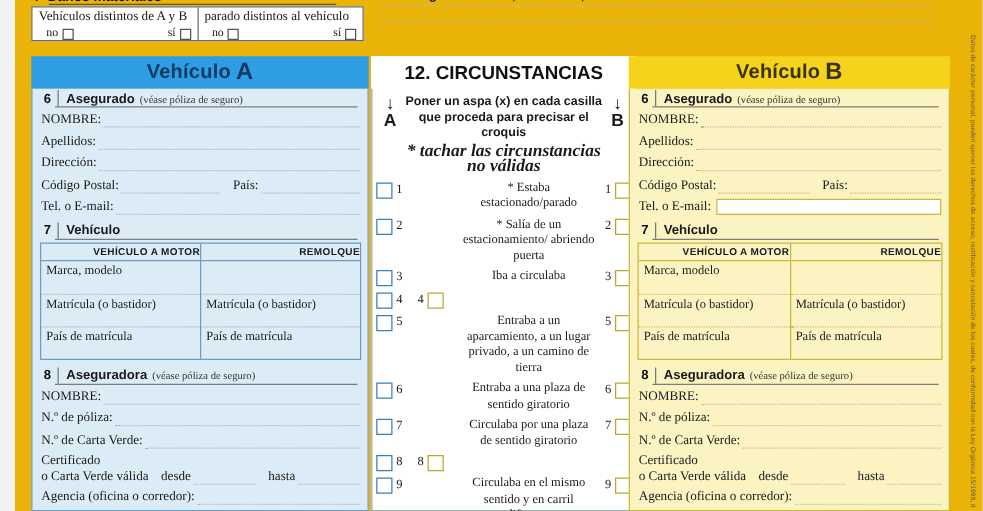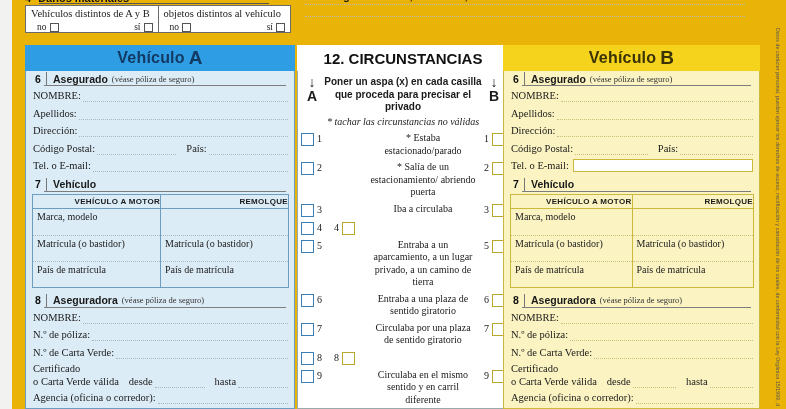--- a/index.html
+++ b/index.html
@@ -113,21 +113,21 @@
     color:#111; background:#fff;
   }
   .cc-body { border-left:1.5px solid #9aa; border-right:1.5px solid #9aa; border-bottom:1.5px solid #9aa;
              height:338px; background:#fff; position:relative; padding-top:2px;}
   .cc-instr { display:flex; align-items:flex-start; padding:3px 3px 0 3px; }
   .cc-arrowcol { width:22px; text-align:center; font-family:"Liberation Sans", sans-serif; }
   .cc-arrow { font-size:14px; line-height:13px; font-weight:bold; }
   .cc-letter { font-size:14px; font-weight:bold; line-height:15px; }
   .cc-instr-text { flex:1; text-align:center; font-family:"Liberation Sans", sans-serif;
                    font-weight:bold; font-size:10px; line-height:12.5px; }
-  .cc-note { font-style:italic; font-weight:normal; font-size:10px; margin-top:2px;
+  .cc-note { font-style:italic; font-weight:bold; font-size:14px; margin-top:2px;
              font-family:"Liberation Serif", serif; }
 
   .cc-row { display:flex; align-items:flex-start; padding:0 3px; margin-top:4px; }
   .cc-box { width:13px; height:13px; border:1.3px solid #3a7fb5; background:#fff; flex:none; margin-top:1px; }
   .cc-box.b { border-color:#b9a62c; }
   .cc-num { width:14px; font-size:10px; text-align:left; padding-left:3px; line-height:14px; }
   .cc-num.r { text-align:right; padding-right:3px; padding-left:0; }
   .cc-text { flex:1; text-align:center; font-size:10px; line-height:12.5px; padding:0 2px;margin-left:40px; }
 
   
@@ -171,21 +171,21 @@
               <span class="cbx"></span>
             </span>
             <span class="sp"></span>
             <span class="dmg-opt">
               <span>sí</span>
               <span class="cbx"></span>
             </span>
           </div>
         </div>
         <div class="dmg-cell">
-          <div class="dmg-label">objetos distintos al vehículo</div>
+          <div class="dmg-label">parado distintos al vehículo</div>
           <div class="dmg-opts">
             <span class="dmg-opt">
               <span>no</span>
               <span class="cbx"></span>
             </span>
             <span class="sp"></span>
             <span class="dmg-opt">
               <span>sí</span>
               <span class="cbx"></span>
             </span>
@@ -312,21 +312,21 @@
     <div class="cc-title">12. CIRCUNSTANCIAS</div>
     <div class="cc-body">
 
       <div class="cc-instr">
         <div class="cc-arrowcol">
           <div class="cc-arrow">↓</div>
           <div class="cc-letter">A</div>
         </div>
         <div class="cc-instr-text">
           <div>Poner un aspa (x) en cada casilla</div>
-          <div>que proceda para precisar el privado</div>
+          <div>que proceda para precisar el croquis</div>
           <div class="cc-note">* tachar las circunstancias no válidas</div>
         </div>
         <div class="cc-arrowcol">
           <div class="cc-arrow">↓</div>
           <div class="cc-letter">B</div>
         </div>
       </div>
 
       <div id="cc-list">
           <div class="cc-row">

